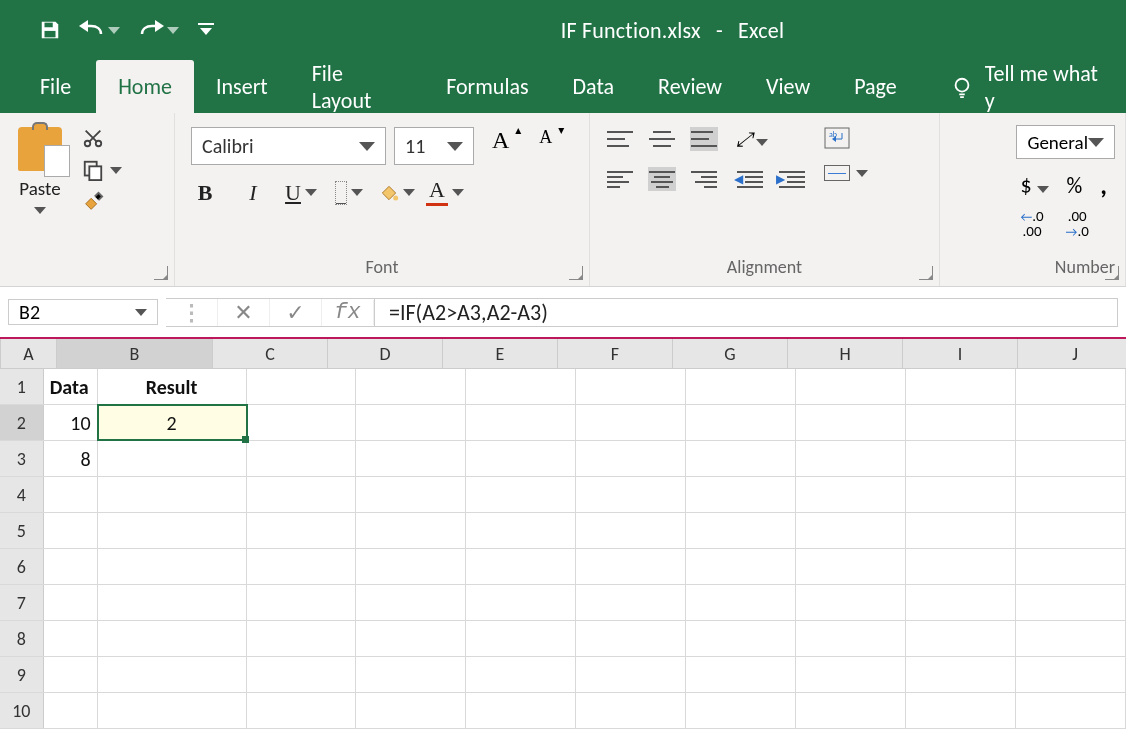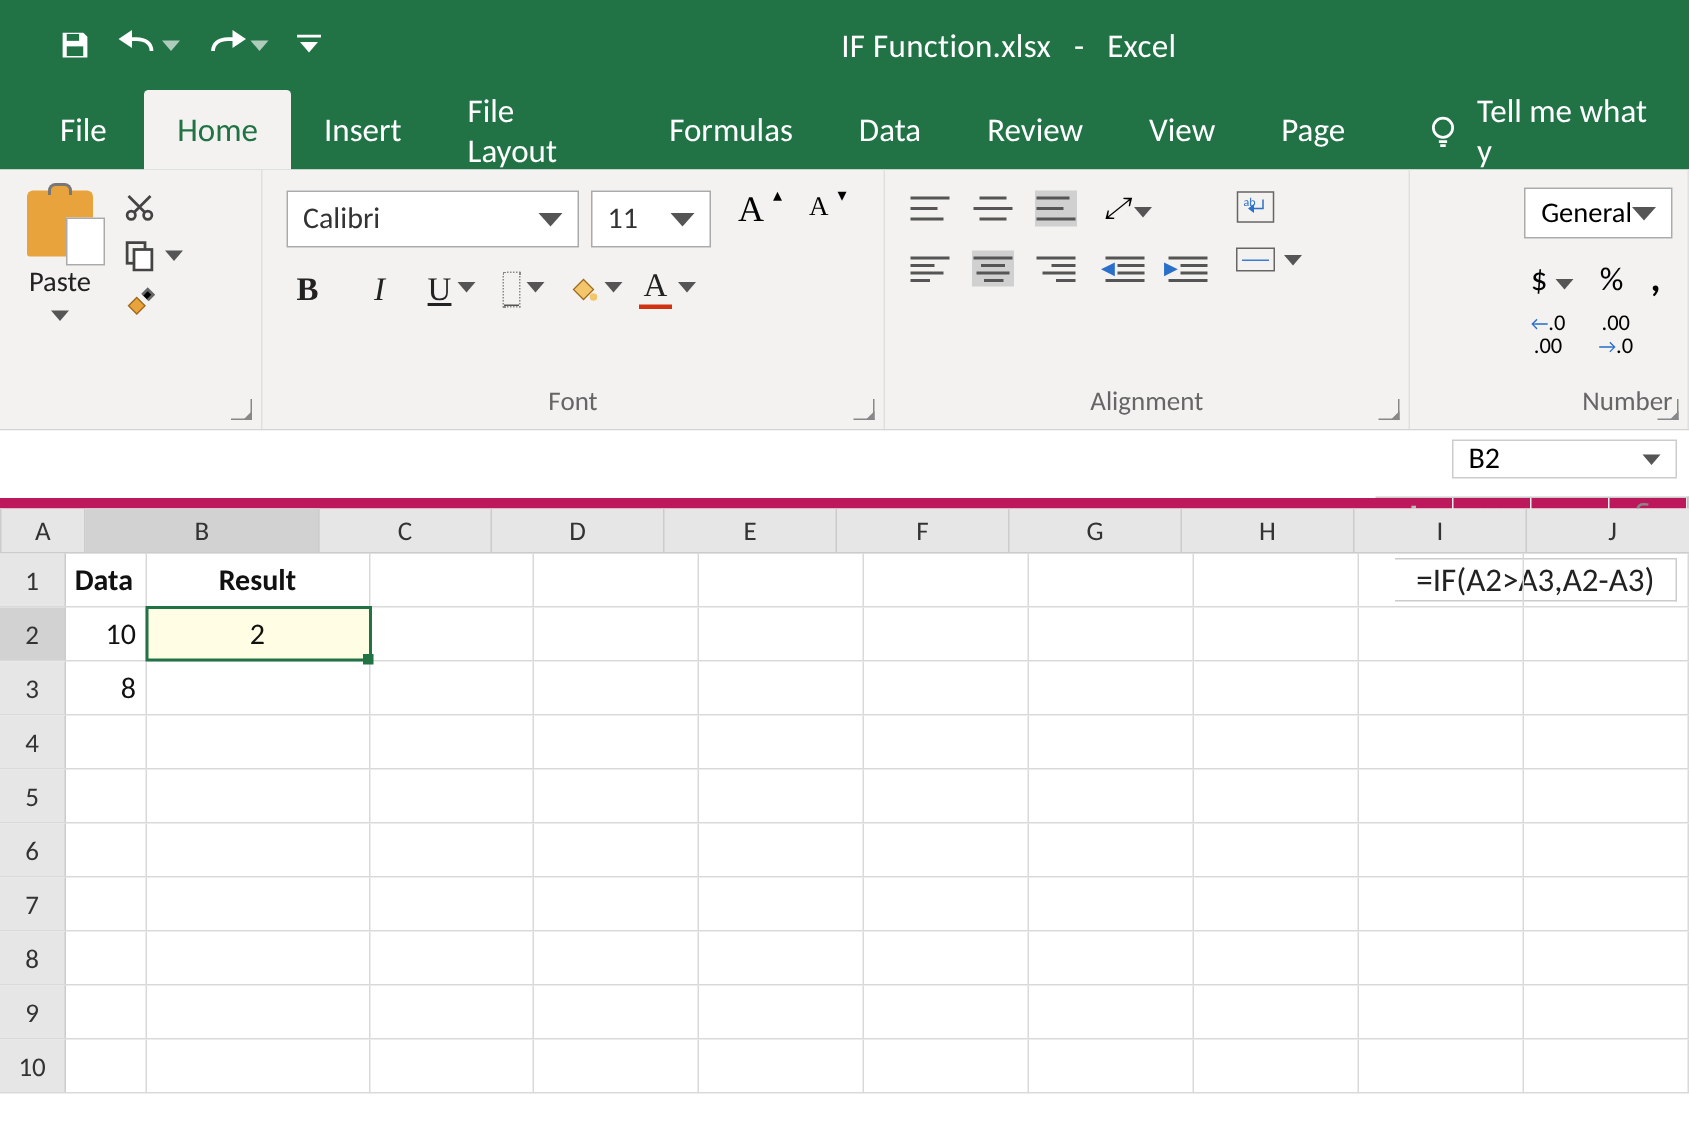--- a/index.html
+++ b/index.html
@@ -72,21 +72,21 @@
 
   
   .number { width:186px; padding-top:12px;align-items:flex-end;}
   .num-box { height:34px; border:1px solid #aaa; background:#fff; display:flex; align-items:center; justify-content:space-between; padding:0 10px; font-size:19px;}
   .num-row { display:flex; align-items:center; gap:18px; padding:10px 4px 0; font-size:22px;}
   .decrow { display:flex; gap:22px; padding:8px 4px 0; }
   .dec { font-size:15px; text-align:center; line-height:1; }
   .dec .arr { color:#2a6fc9; font-size:13px;}
 
   
-  .fbar { height:52px; border-bottom:7px solid #be185d; background:#fff; display:flex; align-items:flex-end;flex-direction:column; }
+  .fbar { height:52px; border-bottom:2px solid #be185d; background:#fff; display:flex; align-items:center; }
   .name-box { width:150px; border:1px solid #ccc; margin:6px 8px 6px 8px; display:flex; align-items:center; justify-content:space-between; padding:0 10px; font-size:20px;}
   .fb-btns { display:flex; align-items:center; border:1px solid #ccc; border-left:none; margin:6px 0; }
   .fb-btn { width:52px; display:flex; align-items:center; justify-content:center; font-size:22px; color:#888; border-right:1px solid #eee; height:100%;}
   .fb-btn.colon { color:#bbb; font-weight:bold;}
   .fb-formula { flex:1; border:1px solid #ccc; border-left:none; margin:6px 8px 6px 0; display:flex; align-items:center; padding:0 14px; font-size:22px; color:#222;}
 
   
   .grid { position:relative; }
   .colheaders { display:flex; height:30px; background:#e6e6e6; border-bottom:1px solid #ccc; }
   .corner { width:46px; border-right:1px solid #ccc; background:#e6e6e6; position:relative;}

